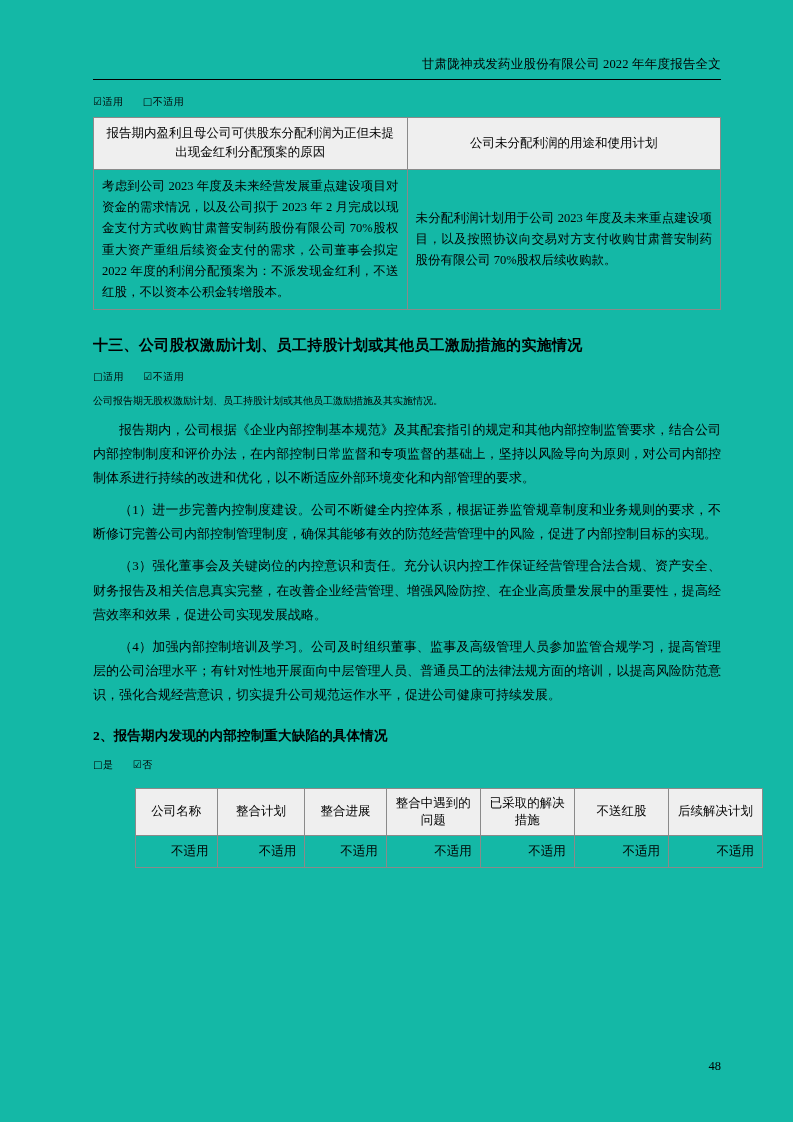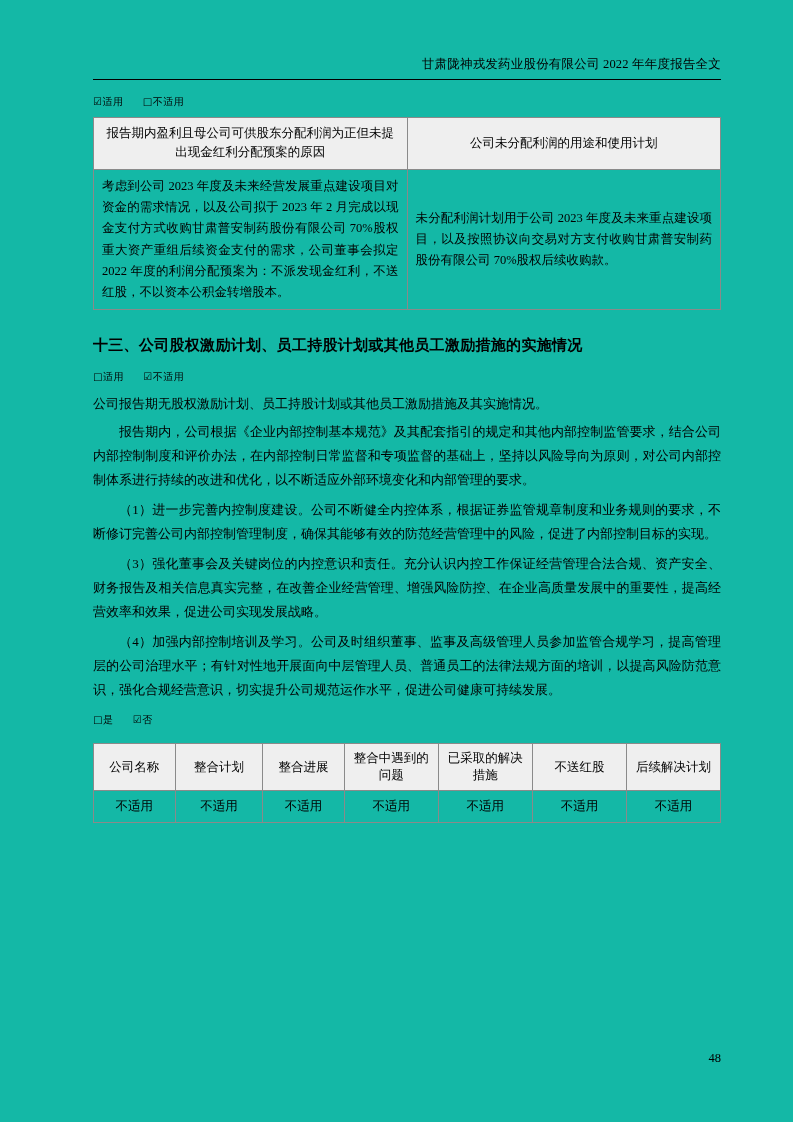--- a/index.html
+++ b/index.html
@@ -67,45 +67,46 @@
   }
   h3.sub {
     font-size: 13.5px;
     font-weight: bold;
     margin: 20px 0 12px 0;
     letter-spacing: 0.2px;
   }
   p.body {
     font-size: 13px;
     line-height: 1.85;
-    margin: 0 0 6px 0;
+    margin: 8px 0 6px 0;
     text-align: justify;
     text-justify: inter-ideograph;
     text-indent: 2em;
   }
   p.plain {
-    font-size: 13px;
+    font-size: 10px;
     line-height: 1.8;
     margin: 0 0 4px 0;
     text-align: justify;
   }
   .tbl-sub {
     margin-top: 16px;
     font-size: 11.5px;
+    margin-left: 42px;
   }
   .tbl-sub th, .tbl-sub td {
     text-align: center;
     padding: 5px 4px;
   }
-  .tbl-sub td { text-align: center; padding-left: 6px; }
+  .tbl-sub td { text-align: right; padding-left: 6px; }
   .tbl-sub th { line-height: 1.35; }
   .pagenum {
     position: absolute;
     right: 72px;
-    bottom: 56px;
+    bottom: 48px;
     font-size: 12.5px;
   }
   .cb { font-family: "DejaVu Sans", sans-serif; font-size: 10px; }
 </style>
 </head>
 <body>
 
 <div class="page">
 
   <div class="header">
@@ -148,20 +149,21 @@
 
   <p class="plain">公司报告期无股权激励计划、员工持股计划或其他员工激励措施及其实施情况。</p>
 
 
 
   <p class="body">报告期内，公司根据《企业内部控制基本规范》及其配套指引的规定和其他内部控制监管要求，结合公司内部控制制度和评价办法，在内部控制日常监督和专项监督的基础上，坚持以风险导向为原则，对公司内部控制体系进行持续的改进和优化，以不断适应外部环境变化和内部管理的要求。</p>
   <p class="body">（1）进一步完善内控制度建设。公司不断健全内控体系，根据证券监管规章制度和业务规则的要求，不断修订完善公司内部控制管理制度，确保其能够有效的防范经营管理中的风险，促进了内部控制目标的实现。</p>
   <p class="body">（3）强化董事会及关键岗位的内控意识和责任。充分认识内控工作保证经营管理合法合规、资产安全、财务报告及相关信息真实完整，在改善企业经营管理、增强风险防控、在企业高质量发展中的重要性，提高经营效率和效果，促进公司实现发展战略。</p>
   <p class="body">（4）加强内部控制培训及学习。公司及时组织董事、监事及高级管理人员参加监管合规学习，提高管理层的公司治理水平；有针对性地开展面向中层管理人员、普通员工的法律法规方面的培训，以提高风险防范意识，强化合规经营意识，切实提升公司规范运作水平，促进公司健康可持续发展。</p>
 
+  <h3 class="sub">2、报告期内发现的内部控制重大缺陷的具体情况</h3>
 
   <div class="checkline">
     <span class="cb">□是</span>
     <span class="gap"></span>
     <span class="cb">☑否</span>
   </div>
 
 
   <table class="doc tbl-sub">
     <colgroup>

